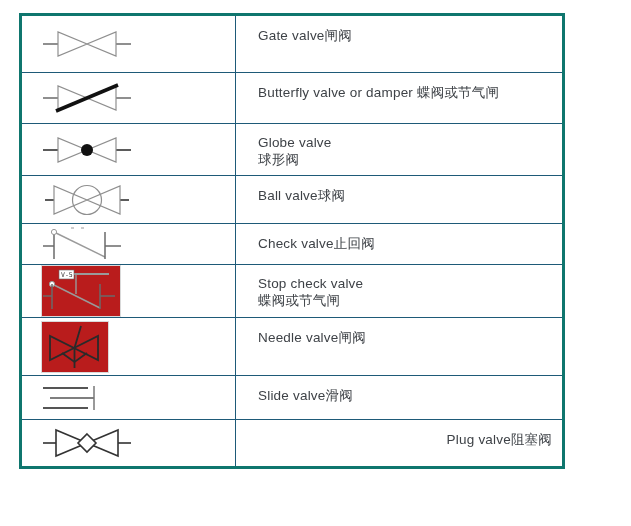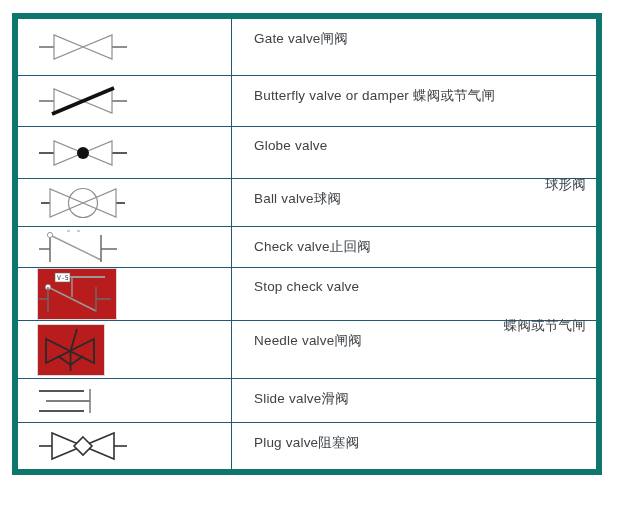--- a/index.html
+++ b/index.html
@@ -3,45 +3,45 @@
 <meta charset="utf-8">
 <style>
   * { margin: 0; padding: 0; box-sizing: border-box; }
   html, body {
     width: 631px; height: 526px;
     background: #ffffff;
     font-family: "Liberation Sans", "DejaVu Sans", sans-serif;
   }
   .valve-table {
     position: absolute;
-    left: 12px; top: 13px;
-    width: 590px;
-    border: 6px solid #0f766e;
+    left: 19px; top: 13px;
+    width: 546px;
+    border: 3px solid #0f766e;
   }
   .row {
     display: flex;
     border-bottom: 1px solid #1e5a78;
   }
-  .row:last-child { border-bottom: none; }
+  .row:last-child { border-bottom: none; text-align: right; }
   .sym-cell {
     width: 214px;
     flex: 0 0 214px;
     border-right: 1px solid #1e5a78;
     display: flex;
     align-items: center;
     padding-left: 19px;
   }
   .txt-cell {
     flex: 1;
     padding: 11px 10px 0 22px;
     color: #3e4247;
     font-size: 13.5px;
     letter-spacing: 0.2px;
   }
-  .txt-cell .l2 { margin-top: 23px; text-align: right; }
+  .txt-cell .l2 { margin-top: 1px; }
   .imgbox {
     border: 1px solid #d9d9d9;
     background: #b91c1c;
     padding: 1px;
     line-height: 0;
   }
   svg { display: block; }
   .svgtag {
     font-size: 6.5px;
     fill: #333;

